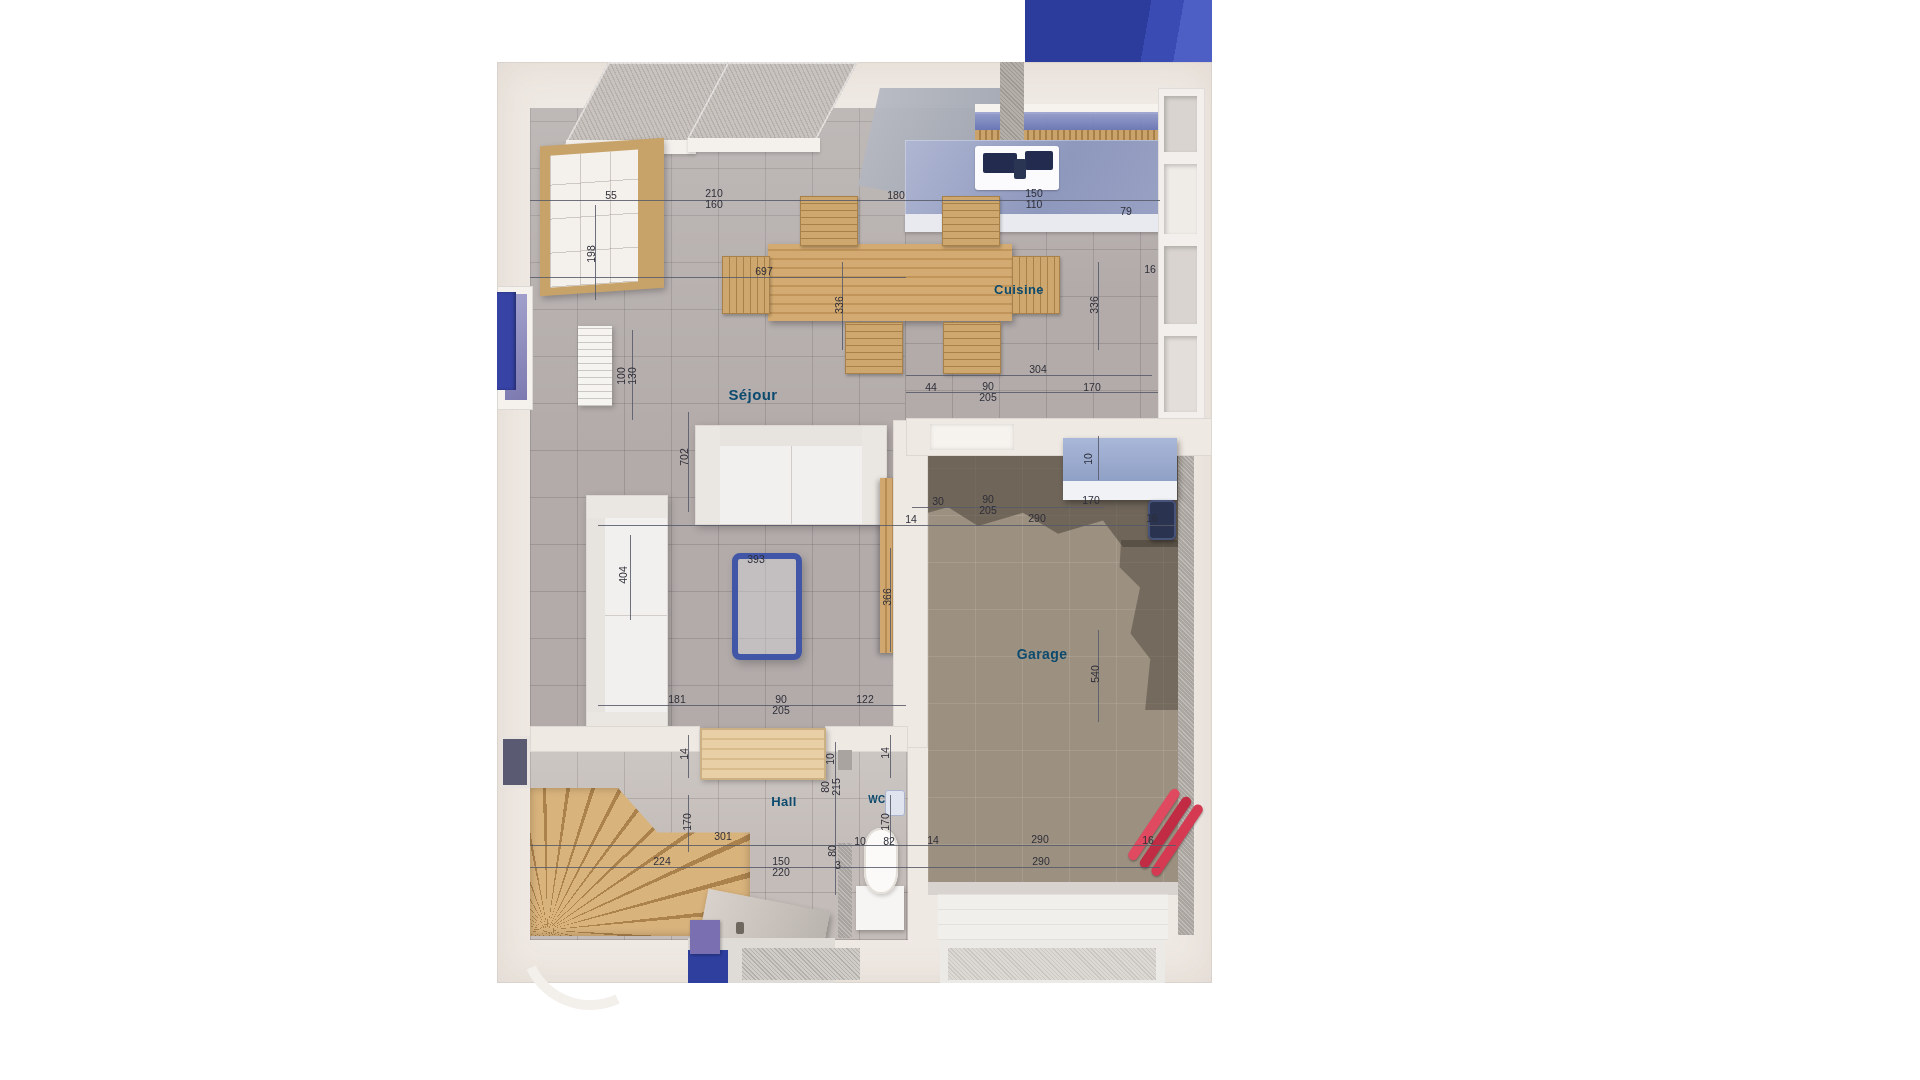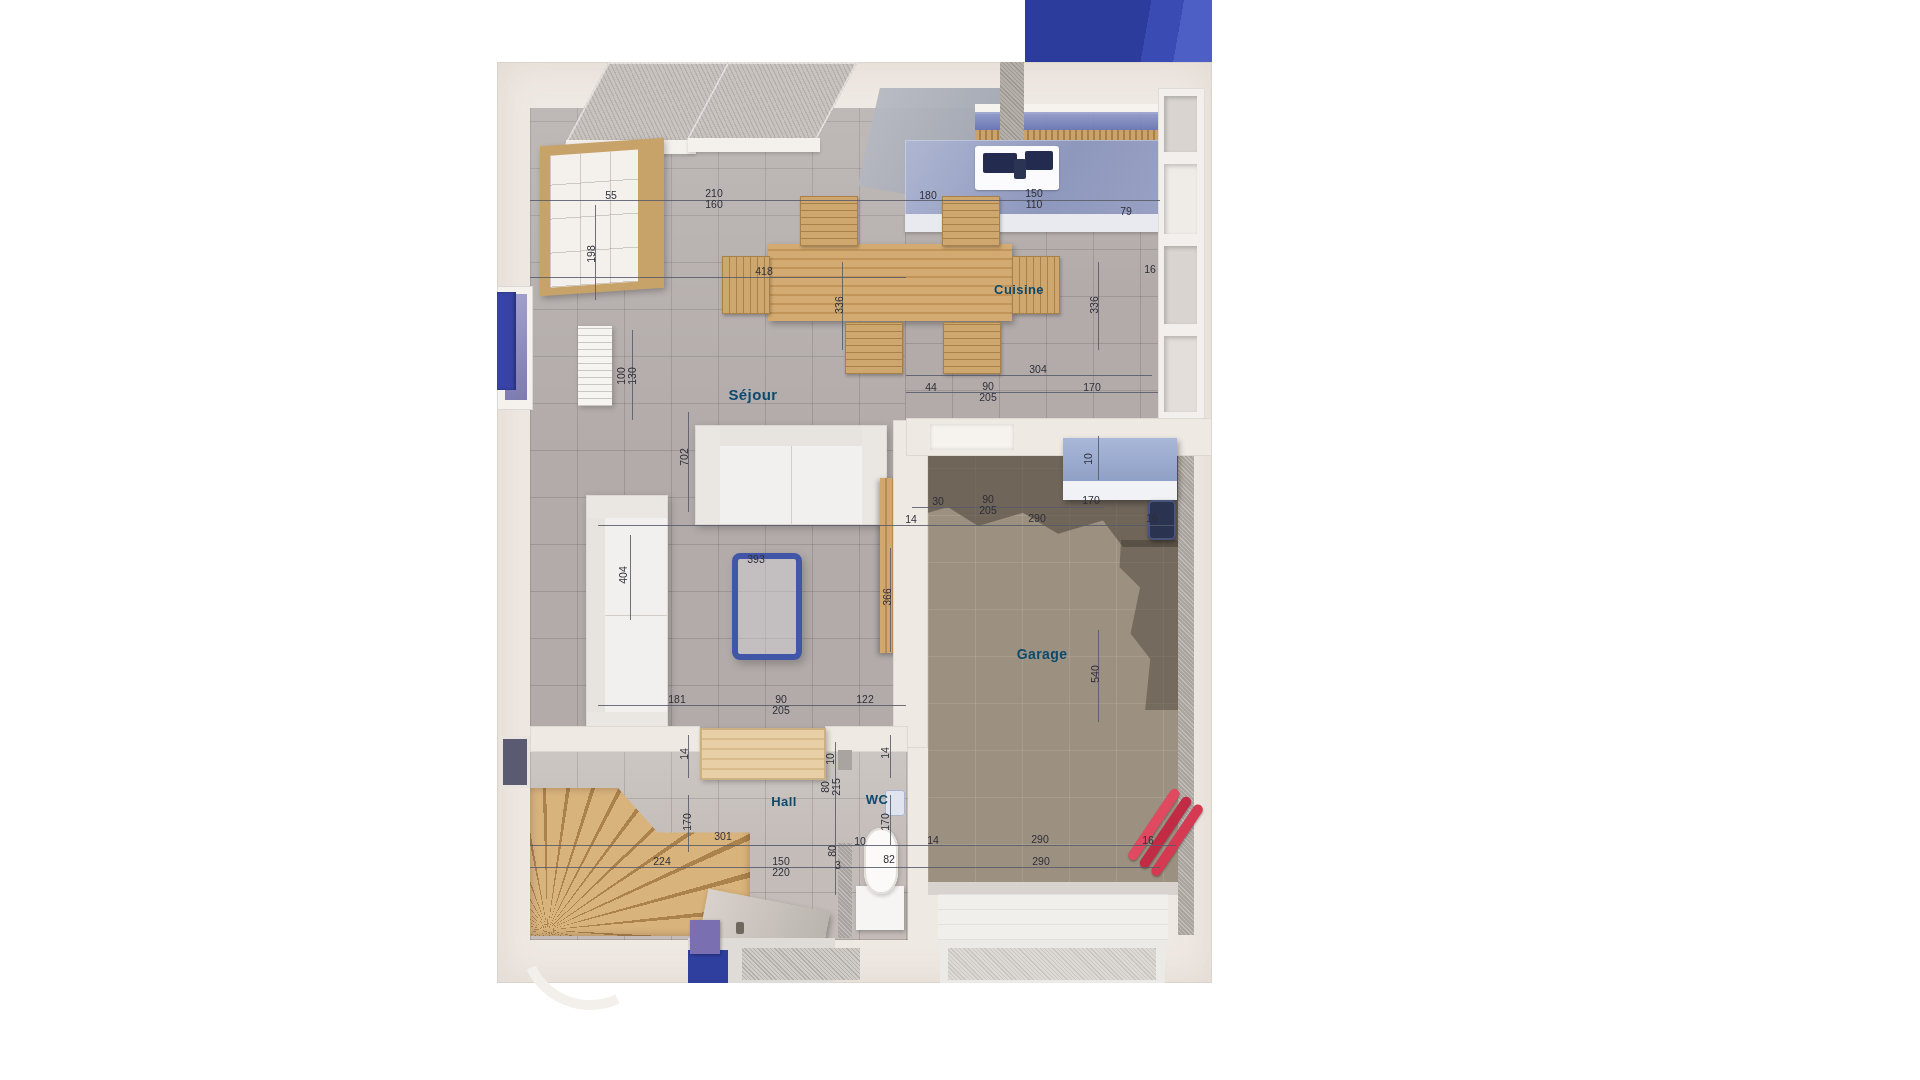--- a/index.html
+++ b/index.html
@@ -309,32 +309,32 @@
   <div class="dv" style="left:688px;top:735px;height:43px"></div>
   <div class="dv" style="left:890px;top:735px;height:43px"></div>
   <div class="dv" style="left:688px;top:795px;height:57px"></div>
   <div class="dv" style="left:890px;top:795px;height:50px"></div>
 
   <div class="abs" style="left:0;top:0;width:100%;height:100%;">
       <span class="room-label" style="left: 753px; top: 394px; font-size: 15px;">Séjour</span>
       <span class="room-label" style="left: 1019px; top: 289px; font-size: 13px;">Cuisine</span>
       <span class="room-label" style="left: 1042px; top: 654px; font-size: 14px;">Garage</span>
       <span class="room-label" style="left: 784px; top: 801px; font-size: 13px;">Hall</span>
-      <span class="room-label" style="left: 877px; top: 799px; font-size: 13px;">WC</span>
+      <span class="room-label" style="left: 877px; top: 799px; font-size: 10px;">WC</span>
     </div>
   <div class="abs" style="left:0;top:0;width:100%;height:100%;">
       <span class="dim-label" style="left: 611px; top: 196px;">55</span>
       <span class="dim-label" style="left: 714px; top: 199px;">210
 160</span>
-      <span class="dim-label" style="left: 928px; top: 196px; text-align: right;">180</span>
+      <span class="dim-label" style="left: 896px; top: 196px; text-align: right;">180</span>
       <span class="dim-label" style="left: 1034px; top: 199px;">150
 110</span>
       <span class="dim-label" style="left: 1126px; top: 212px;">79</span>
       <span class="dim-label" style="left: 592px; top: 254px; transform: translate(-50%, -50%) rotate(-90deg);">198</span>
-      <span class="dim-label" style="left: 764px; top: 272px;">418</span>
+      <span class="dim-label" style="left: 764px; top: 272px;">697</span>
       <span class="dim-label" style="left: 840px; top: 305px; transform: translate(-50%, -50%) rotate(-90deg);">336</span>
       <span class="dim-label" style="left: 1150px; top: 270px;">16</span>
       <span class="dim-label" style="left: 1095px; top: 305px; transform: translate(-50%, -50%) rotate(-90deg);">336</span>
       <span class="dim-label" style="left: 627px; top: 376px; transform: translate(-50%, -50%) rotate(-90deg);">100
 130</span>
       <span class="dim-label" style="left: 1038px; top: 370px;">304</span>
       <span class="dim-label" style="left: 931px; top: 388px;">44</span>
       <span class="dim-label" style="left: 988px; top: 392px;">90
 205</span>
       <span class="dim-label" style="left: 1092px; top: 388px;">170</span>
@@ -362,19 +362,19 @@
       <span class="dim-label" style="left: 886px; top: 753px; transform: translate(-50%, -50%) rotate(-90deg);">14</span>
       <span class="dim-label" style="left: 688px; top: 822px; transform: translate(-50%, -50%) rotate(-90deg);">170</span>
       <span class="dim-label" style="left: 723px; top: 837px;">301</span>
       <span class="dim-label" style="left: 886px; top: 822px; transform: translate(-50%, -50%) rotate(-90deg);">170</span>
       <span class="dim-label" style="left: 662px; top: 862px;">224</span>
       <span class="dim-label" style="left: 781px; top: 867px;">150
 220</span>
       <span class="dim-label" style="left: 833px; top: 851px; transform: translate(-50%, -50%) rotate(-90deg);">80</span>
       <span class="dim-label" style="left: 838px; top: 866px;">3</span>
       <span class="dim-label" style="left: 860px; top: 842px;">10</span>
-      <span class="dim-label" style="left: 889px; top: 860px;">82</span>
+      <span class="dim-label" style="left: 889px; top: 842px;">82</span>
       <span class="dim-label" style="left: 933px; top: 841px;">14</span>
       <span class="dim-label" style="left: 1040px; top: 840px;">290</span>
       <span class="dim-label" style="left: 1148px; top: 841px;">16</span>
       <span class="dim-label" style="left: 1041px; top: 862px;">290</span>
     </div>
 </div>
 
 </body></html>

